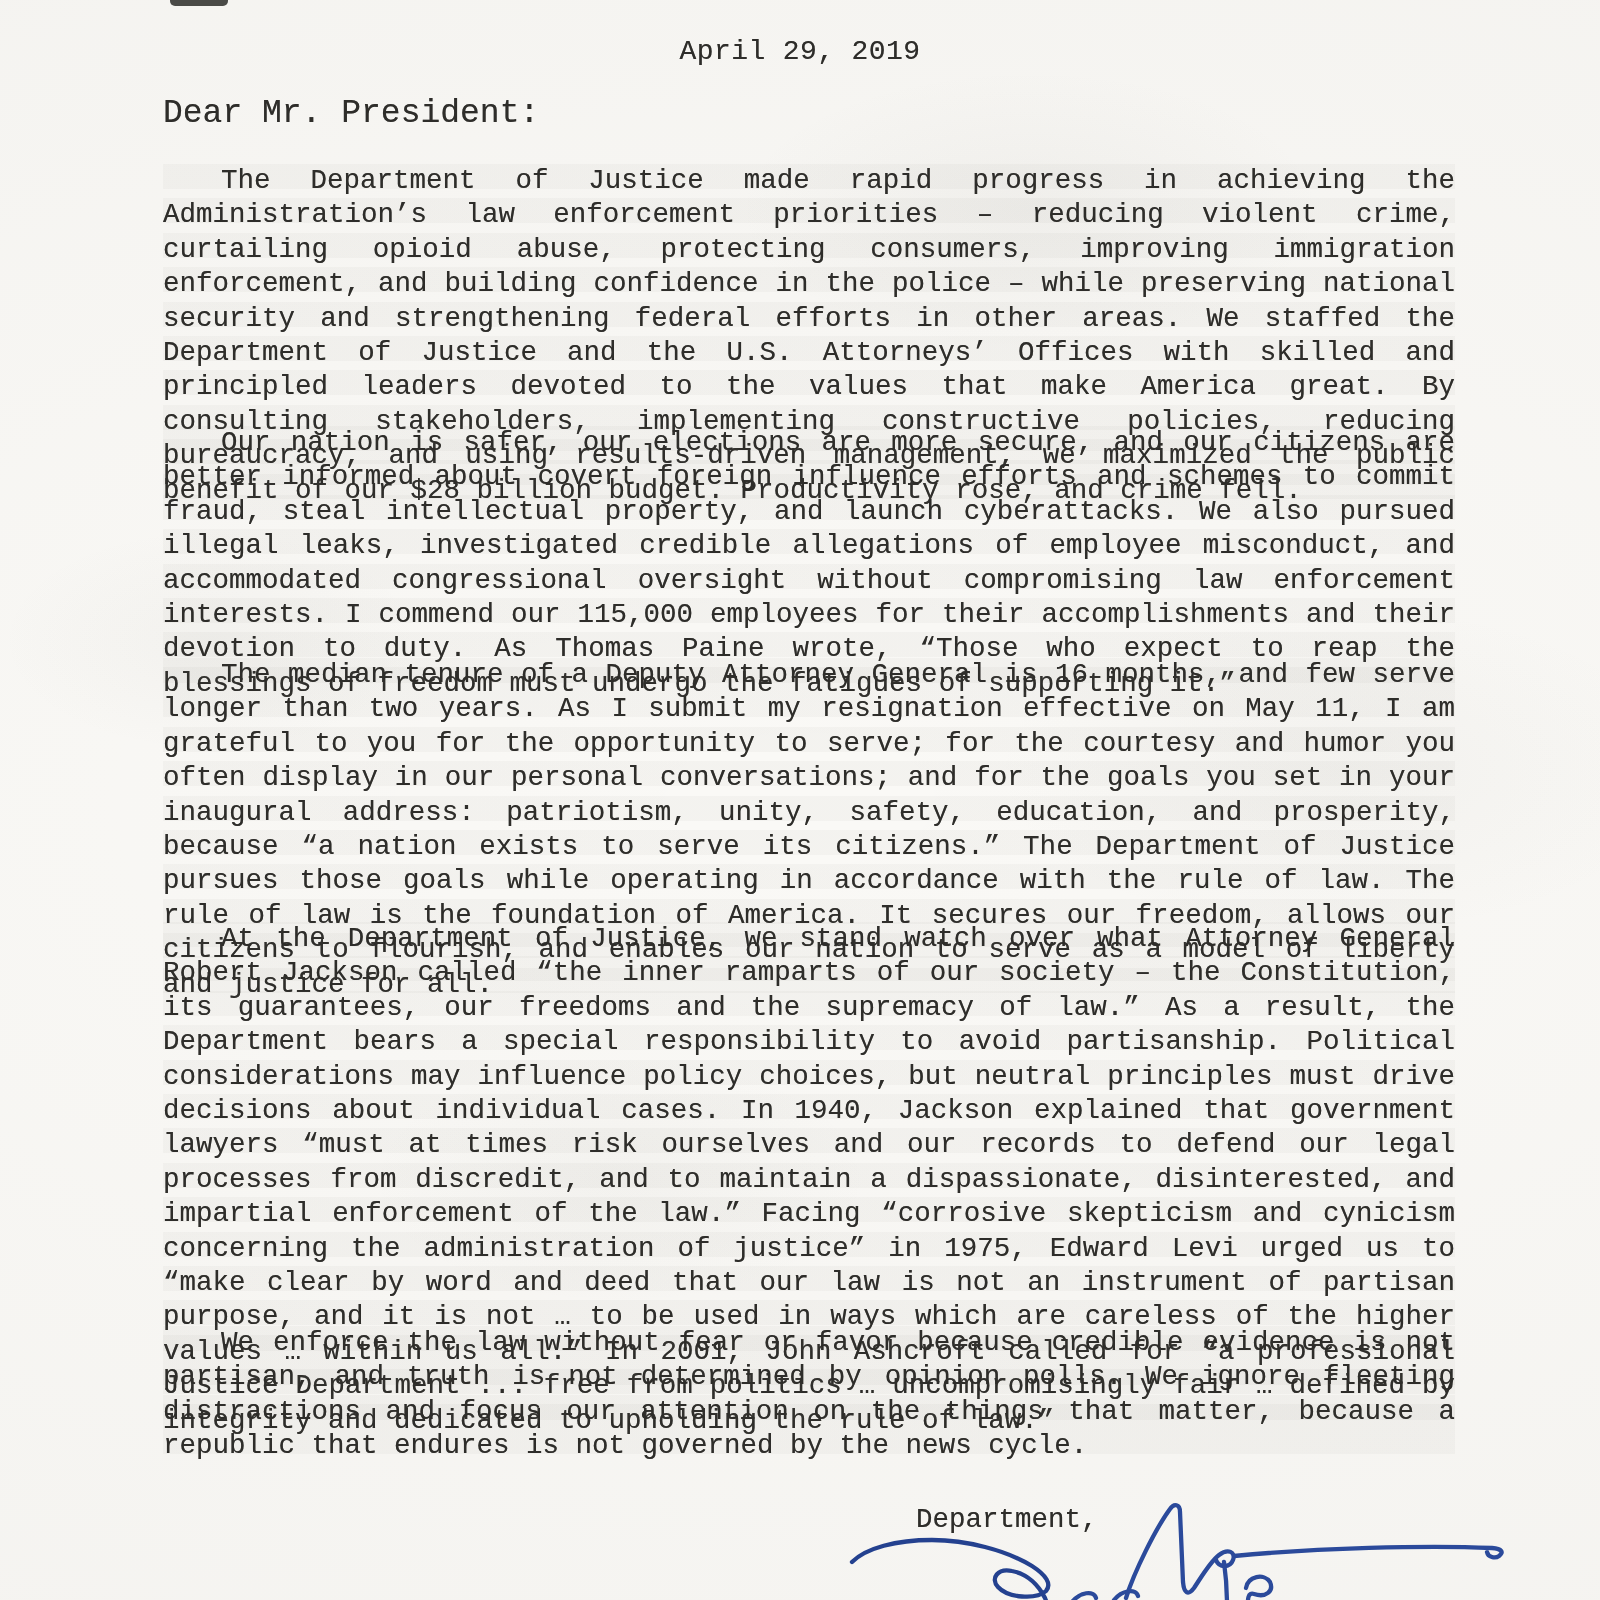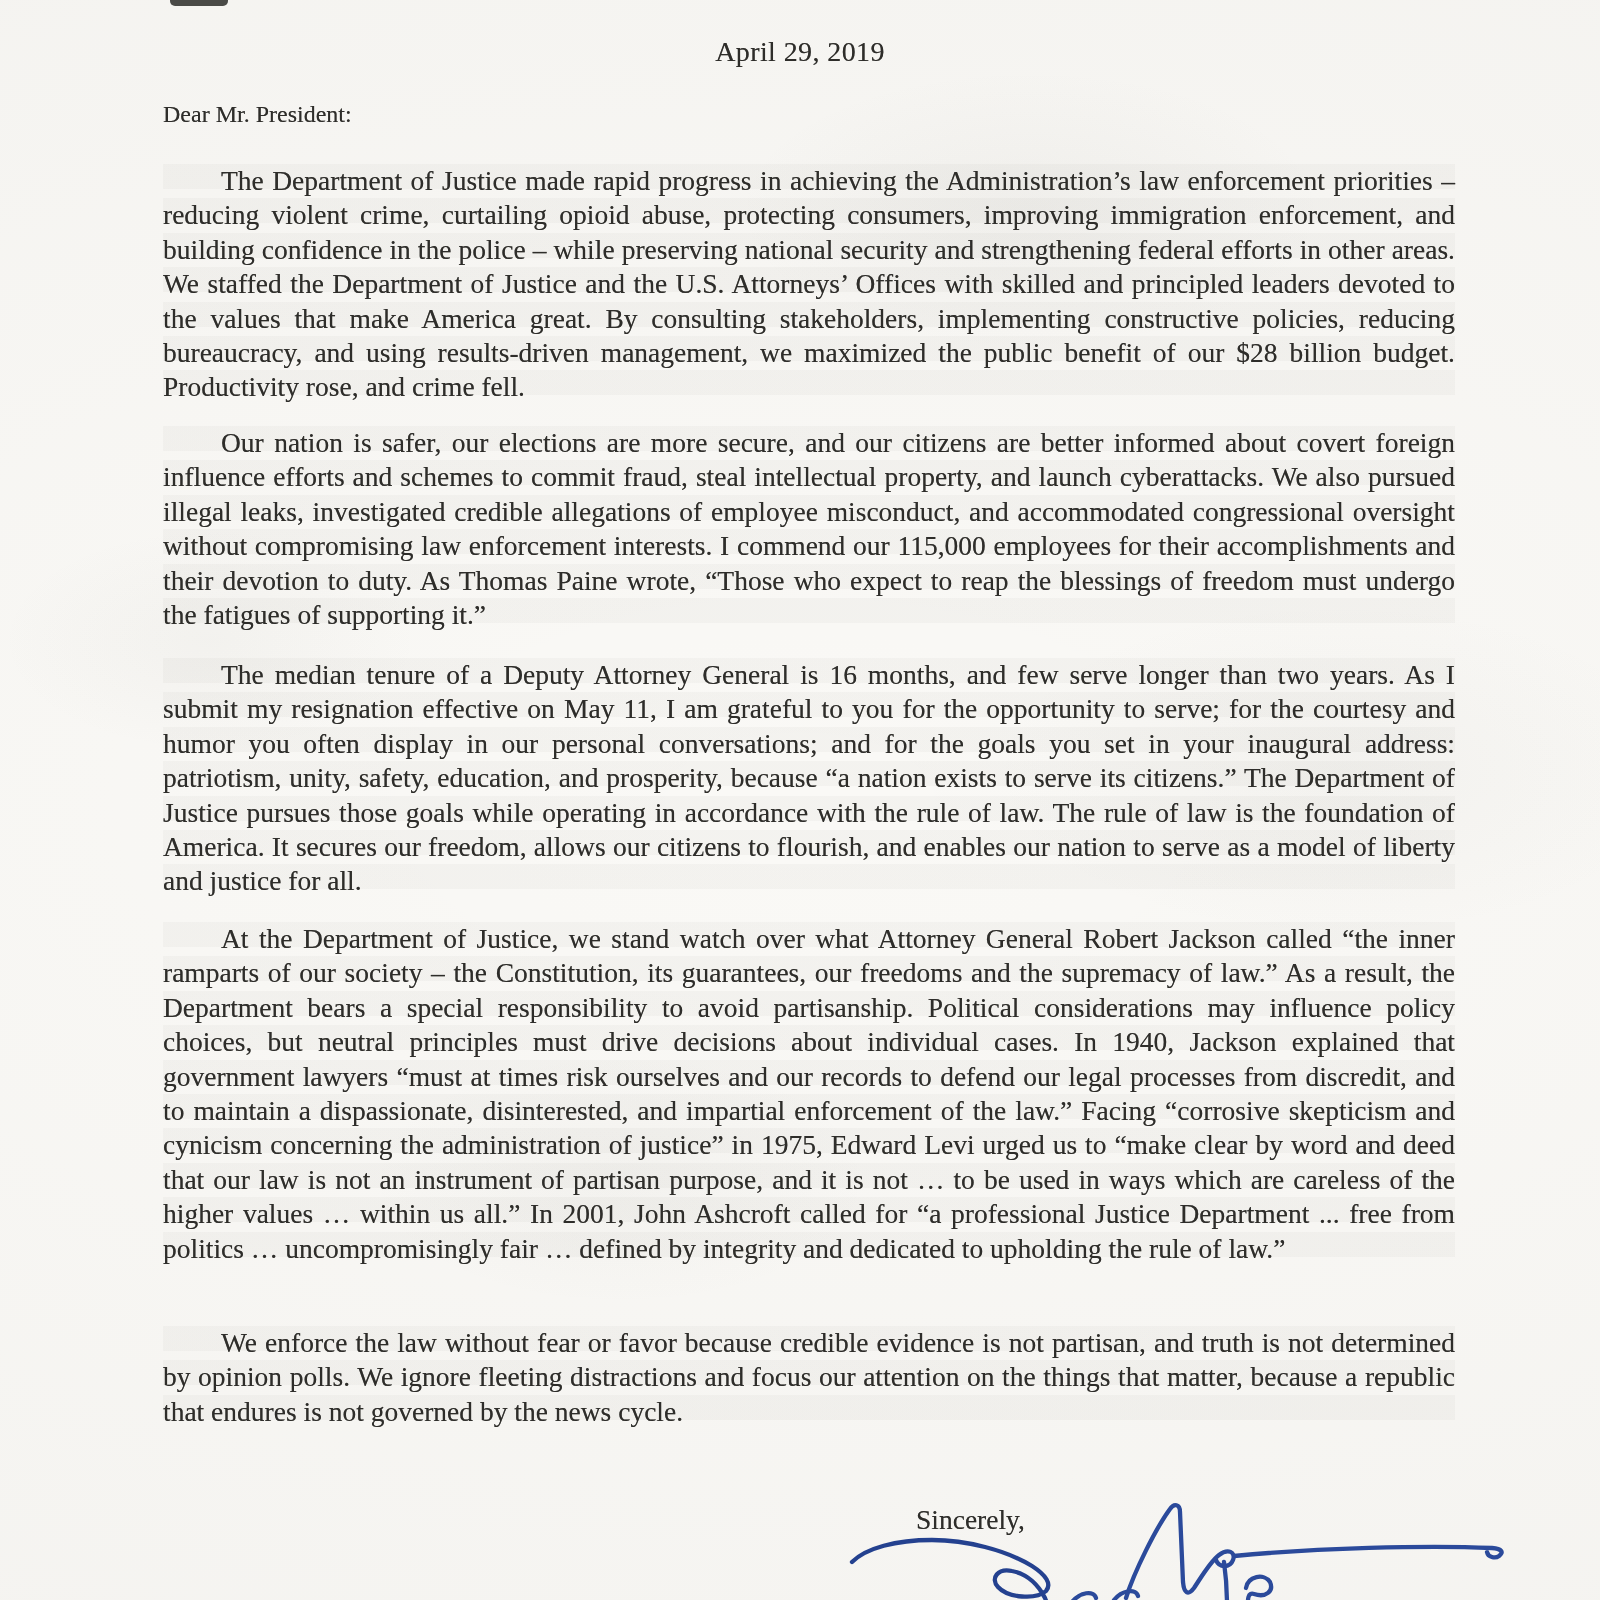--- a/index.html
+++ b/index.html
@@ -1,19 +1,19 @@
 <!DOCTYPE html>
 <html><head>
 <meta charset="utf-8">
 <style>
   html,body{margin:0;padding:0;background:#e8e6e2;}
   .page{
     position:relative;width:1600px;height:1600px;overflow:hidden;
     background:#faf9f6;
-    font-family:Liberation Serif, serif;
+    font-family:Liberation Mono, monospace;
     color:#2e2d2a;
   }
   
   .page::before{
     content:"";position:absolute;inset:0;pointer-events:none;
     background:
       radial-gradient(420px 200px at 1030px 210px, rgba(120,118,110,0.055), rgba(120,118,110,0) 70%),
       radial-gradient(300px 160px at 210px 640px, rgba(120,118,110,0.045), rgba(120,118,110,0) 70%),
       radial-gradient(500px 240px at 1340px 770px, rgba(120,118,110,0.045), rgba(120,118,110,0) 70%),
       radial-gradient(360px 180px at 620px 1180px, rgba(120,118,110,0.04), rgba(120,118,110,0) 70%),
@@ -22,21 +22,21 @@
   .smudge{
     position:absolute;left:170px;top:0;width:58px;height:6px;
     background:#4a4a47;border-radius:0 0 5px 5px;filter:blur(0.7px);
   }
   .date{
     position:absolute;top:36px;left:0;width:100%;text-align:center;
     font-size:28px;letter-spacing:0.4px;
     text-shadow:0 0 0.6px rgba(46,45,42,0.55);
   }
   .salutation{
-    position:absolute;top:101px;left:163px;font-size:24px;
+    position:absolute;top:95px;left:163px;font-size:33px;
     text-shadow:0 0 0.6px rgba(46,45,42,0.55);
   }
   .body{position:absolute;left:163px;top:0;width:1292px;height:1176px;}
   .para{
     position:absolute;left:0;width:100%;
     font-size:27.5px;line-height:34.4px;
     text-align:justify;text-indent:58px;
     text-shadow:0 0 0.6px rgba(46,45,42,0.55);
     background:repeating-linear-gradient(180deg,
       rgba(125,122,113,0.05) 0px, rgba(125,122,113,0.05) 25px,
@@ -68,21 +68,21 @@
   <div class="salutation">Dear Mr. President:</div>
 
   <div class="body" id="body">
       <div class="para" style="top: 164px;">The Department of Justice made rapid progress in achieving the Administration’s law enforcement priorities – reducing violent crime, curtailing opioid abuse, protecting consumers, improving immigration enforcement, and building confidence in the police – while preserving national security and strengthening federal efforts in other areas. We staffed the Department of Justice and the U.S. Attorneys’ Offices with skilled and principled leaders devoted to the values that make America great. By consulting stakeholders, implementing constructive policies, reducing bureaucracy, and using results-driven management, we maximized the public benefit of our $28 billion budget. Productivity rose, and crime fell.</div>
       <div class="para" style="top: 426px;">Our nation is safer, our elections are more secure, and our citizens are better informed about covert foreign influence efforts and schemes to commit fraud, steal intellectual property, and launch cyberattacks. We also pursued illegal leaks, investigated credible allegations of employee misconduct, and accommodated congressional oversight without compromising law enforcement interests. I commend our 115,000 employees for their accomplishments and their devotion to duty. As Thomas Paine wrote, “Those who expect to reap the blessings of freedom must undergo the fatigues of supporting it.”</div>
       <div class="para" style="top: 658px;">The median tenure of a Deputy Attorney General is 16 months, and few serve longer than two years. As I submit my resignation effective on May 11, I am grateful to you for the opportunity to serve; for the courtesy and humor you often display in our personal conversations; and for the goals you set in your inaugural address: patriotism, unity, safety, education, and prosperity, because “a nation exists to serve its citizens.” The Department of Justice pursues those goals while operating in accordance with the rule of law. The rule of law is the foundation of America. It secures our freedom, allows our citizens to flourish, and enables our nation to serve as a model of liberty and justice for all.</div>
       <div class="para" style="top: 922px;">At the Department of Justice, we stand watch over what Attorney General Robert Jackson called “the inner ramparts of our society – the Constitution, its guarantees, our freedoms and the supremacy of law.” As a result, the Department bears a special responsibility to avoid partisanship. Political considerations may influence policy choices, but neutral principles must drive decisions about individual cases. In 1940, Jackson explained that government lawyers “must at times risk ourselves and our records to defend our legal processes from discredit, and to maintain a dispassionate, disinterested, and impartial enforcement of the law.” Facing “corrosive skepticism and cynicism concerning the administration of justice” in 1975, Edward Levi urged us to “make clear by word and deed that our law is not an instrument of partisan purpose, and it is not … to be used in ways which are careless of the higher values … within us all.” In 2001, John Ashcroft called for “a professional Justice Department ... free from politics … uncompromisingly fair … defined by integrity and dedicated to upholding the rule of law.”</div>
       <div class="para" style="top: 1326px;">We enforce the law without fear or favor because credible evidence is not partisan, and truth is not determined by opinion polls. We ignore fleeting distractions and focus our attention on the things that matter, because a republic that endures is not governed by the news cycle.</div>
     </div>
 
-  <div class="closing">Sincerely,</div>
+  <div class="closing">Department,</div>
 
   <svg class="signature" viewBox="0 0 700 106" xmlns="http://www.w3.org/2000/svg" aria-hidden="true">
 
     <path class="dark" d="M 16,68 C 30,54 60,46 96,46 C 130,46 170,56 196,72 C 210,81 216,90 210,97 C 200,106 172,104 162,93 C 154,84 162,74 176,77 C 192,80 203,92 209,104 C 211,109 213,114 214,120"></path>
 
     <path d="M 236,108 C 244,98 258,96 260,104 M 278,106 C 286,96 300,94 302,102"></path>
 
     <path d="M 290,104 C 298,78 320,34 334,15 C 338,9 344,10 344,18 L 347,88 C 348,99 352,102 358,94 C 366,82 374,68 383,61 C 392,54 400,58 397,66 C 394,74 383,74 380,66"></path>
 
     <path d="M 388,68 C 390,82 391,96 391,112"></path>

